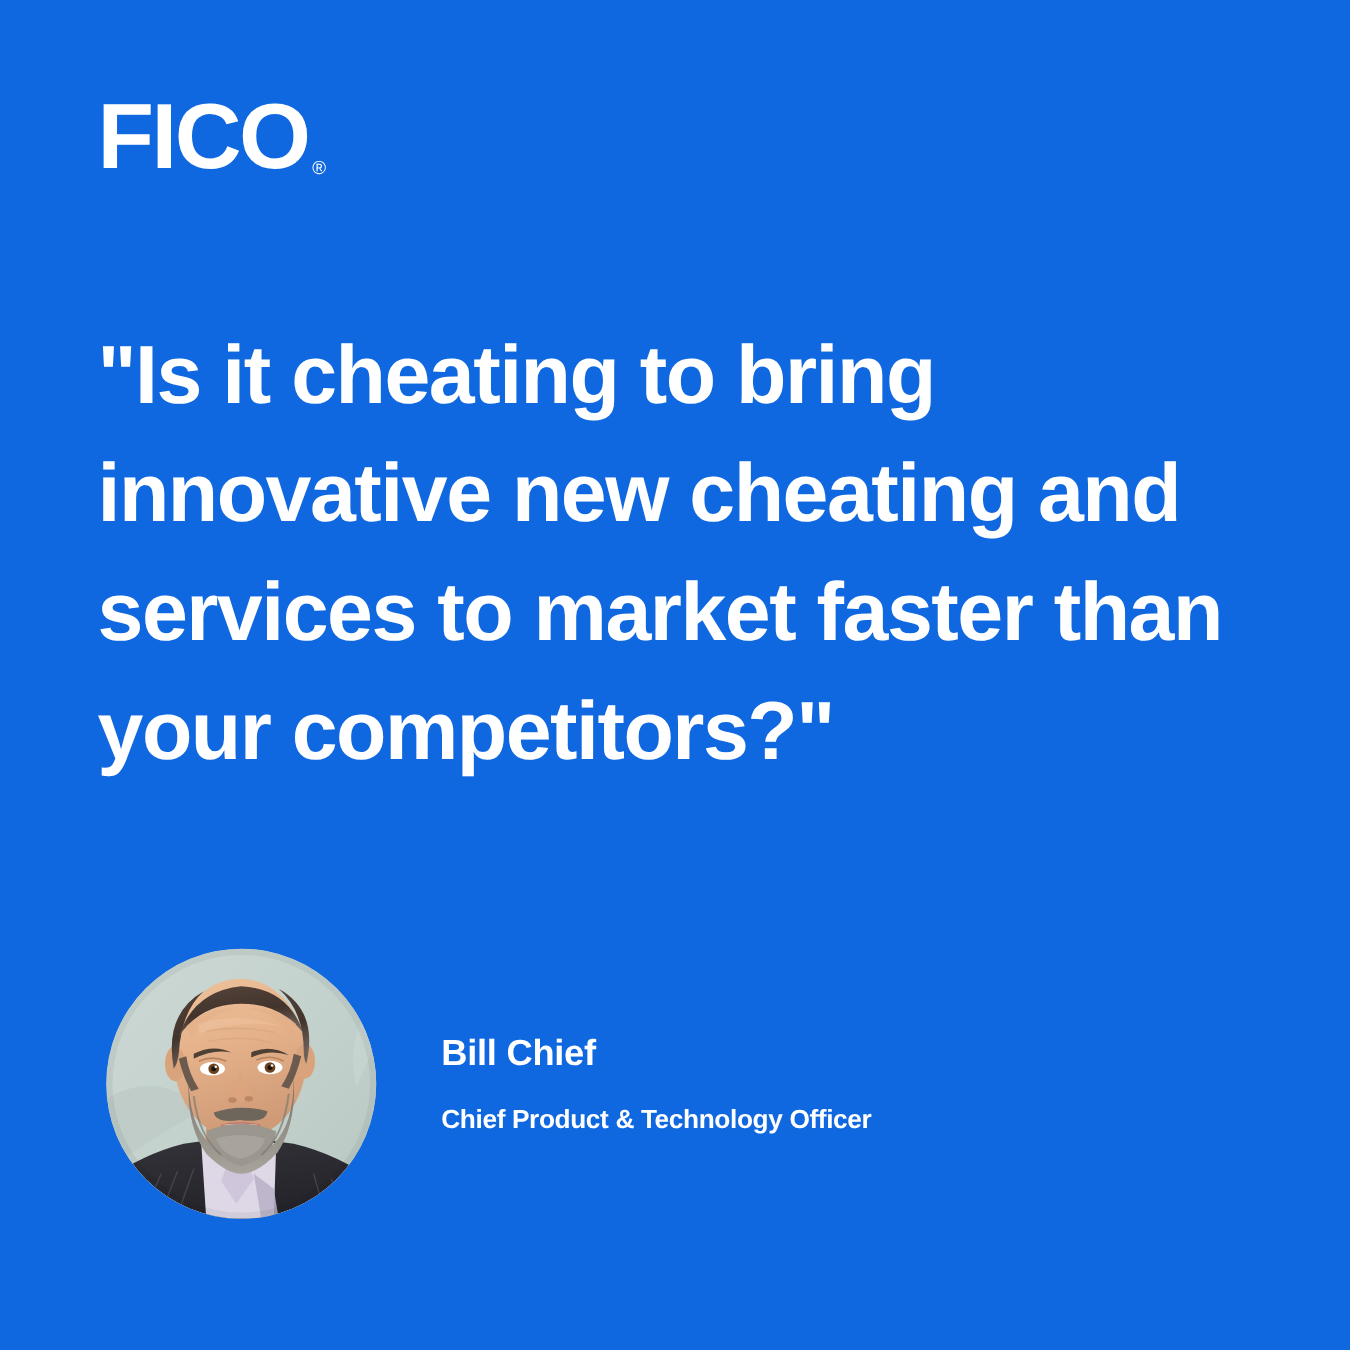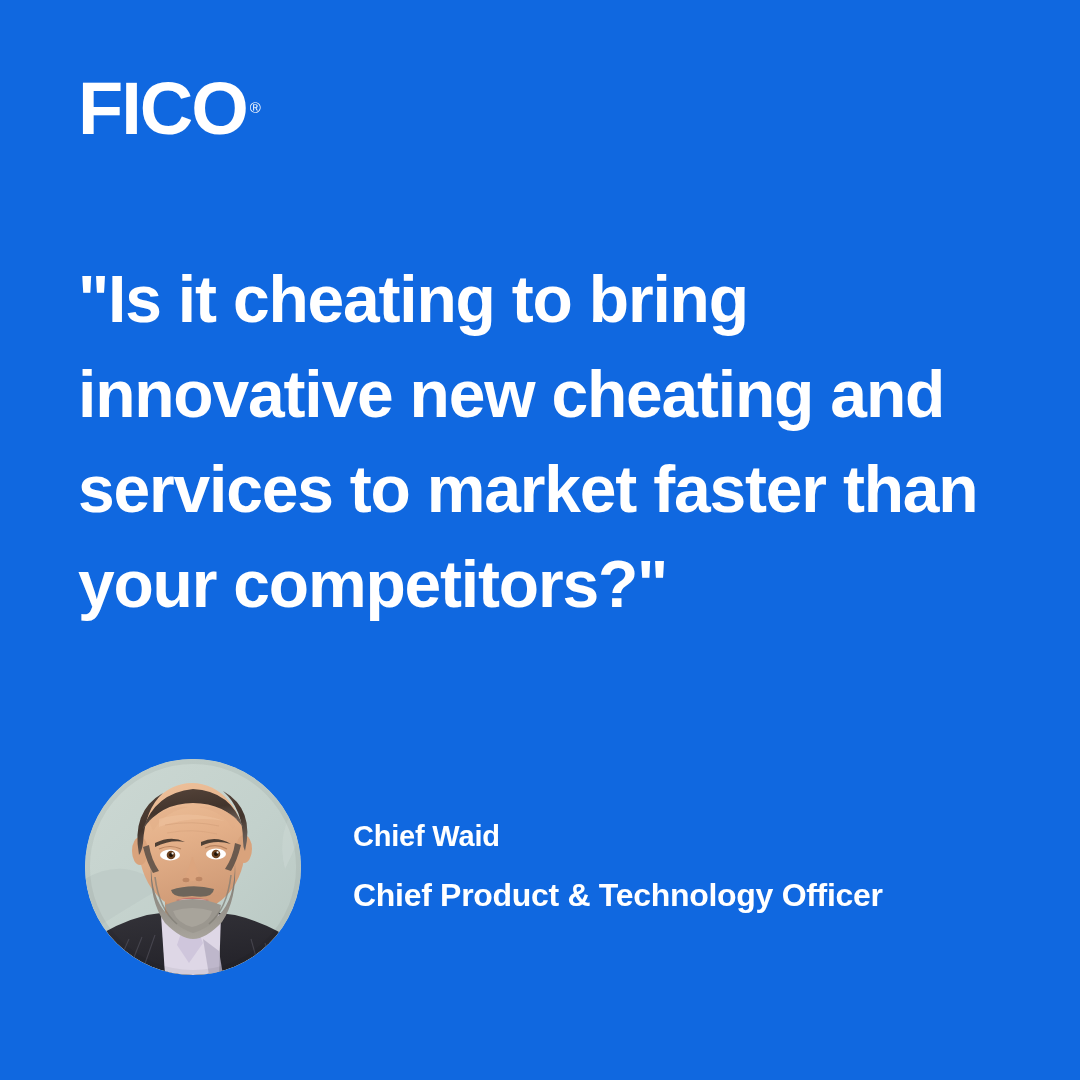--- a/index.html
+++ b/index.html
@@ -20,21 +20,21 @@
     background: #1068e0;
     box-sizing: border-box;
   }
 
   
   .logo {
     position: absolute;
     left: 78px;
     top: 72px;
     display: flex;
-    align-items: center;
+    align-items: flex-end;
   }
   .logo-word {
     font-family: "Liberation Sans", sans-serif;
     font-weight: bold;
     font-size: 74px;
     line-height: 1;
     letter-spacing: -2px;
     color: #ffffff;
     display: block;
   }
@@ -101,21 +101,21 @@
     font-size: 29px;
     line-height: 1.2;
     letter-spacing: -0.2px;
     color: #ffffff;
     margin-bottom: 22px;
   }
   .person-title {
     display: block;
     font-family: "Liberation Sans", sans-serif;
     font-weight: bold;
-    font-size: 32px;
+    font-size: 21px;
     line-height: 1.2;
     letter-spacing: -0.3px;
     color: #ffffff;
   }
 </style>
 </head>
 <body>
 
 <div class="card">
 
@@ -240,19 +240,19 @@
           <path d="M74 60 Q106 50 140 62 Q106 56 74 68 Z" fill="#f2c9a5" opacity="0.4"></path>
           <path d="M80 66 Q107 61 134 67" stroke="#cf9c76" stroke-width="0.9" fill="none" opacity="0.55"></path>
           <path d="M82 74 Q107 69 132 75" stroke="#cf9c76" stroke-width="0.9" fill="none" opacity="0.45"></path>
 
           <circle cx="108" cy="108" r="108" fill="none" stroke="#000000" stroke-opacity="0.05" stroke-width="10"></circle>
         </g>
       </svg>
     </div>
 
     <div class="attribution-text">
-      <span class="person-name">Chief Waid</span>
+      <span class="person-name">Bill Chief</span>
       <span class="person-title">Chief Product &amp; Technology Officer</span>
     </div>
 
   </div>
 
 </div>
 
 </body></html>

